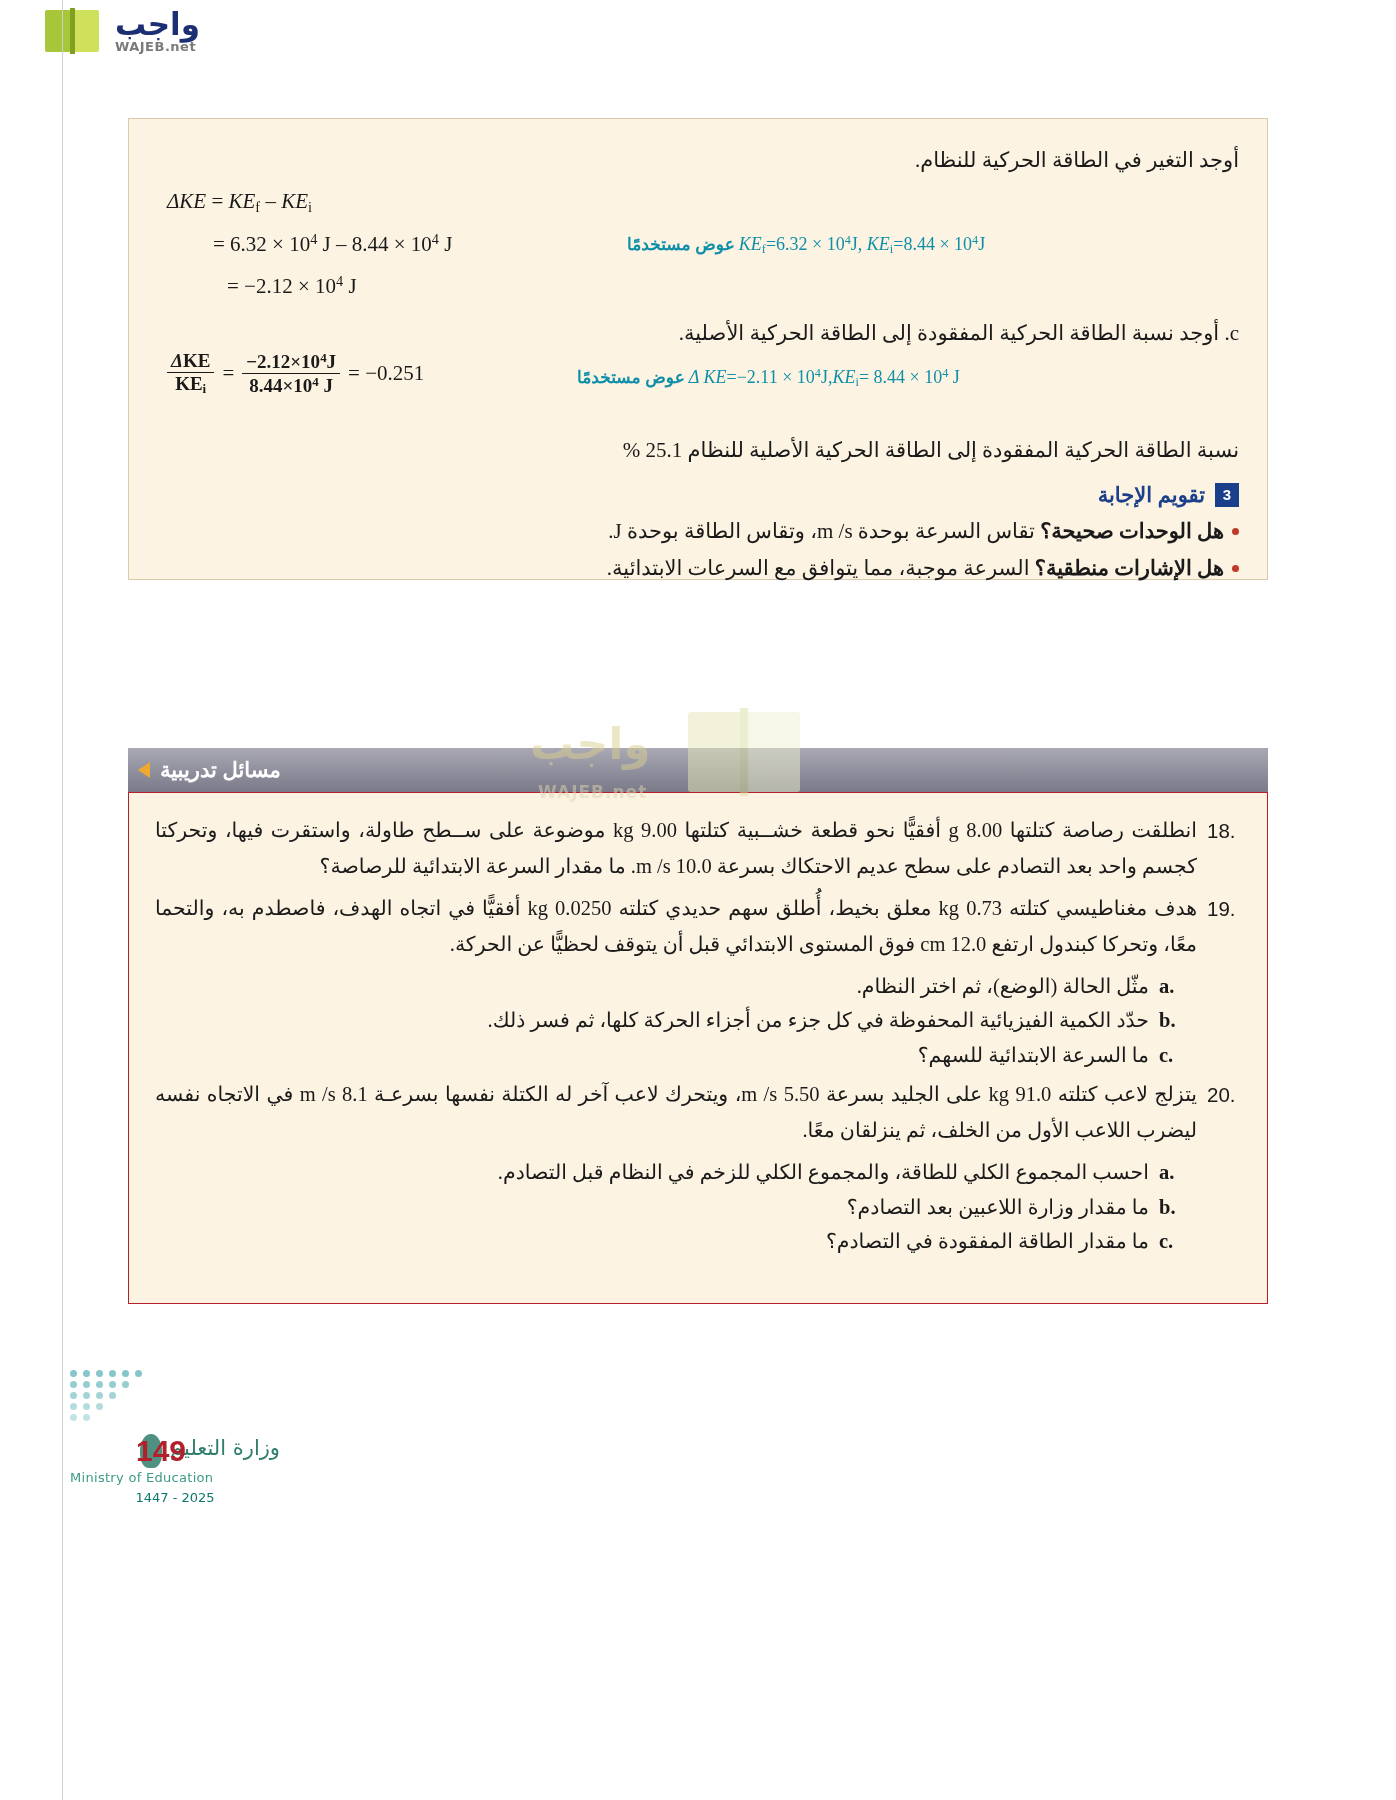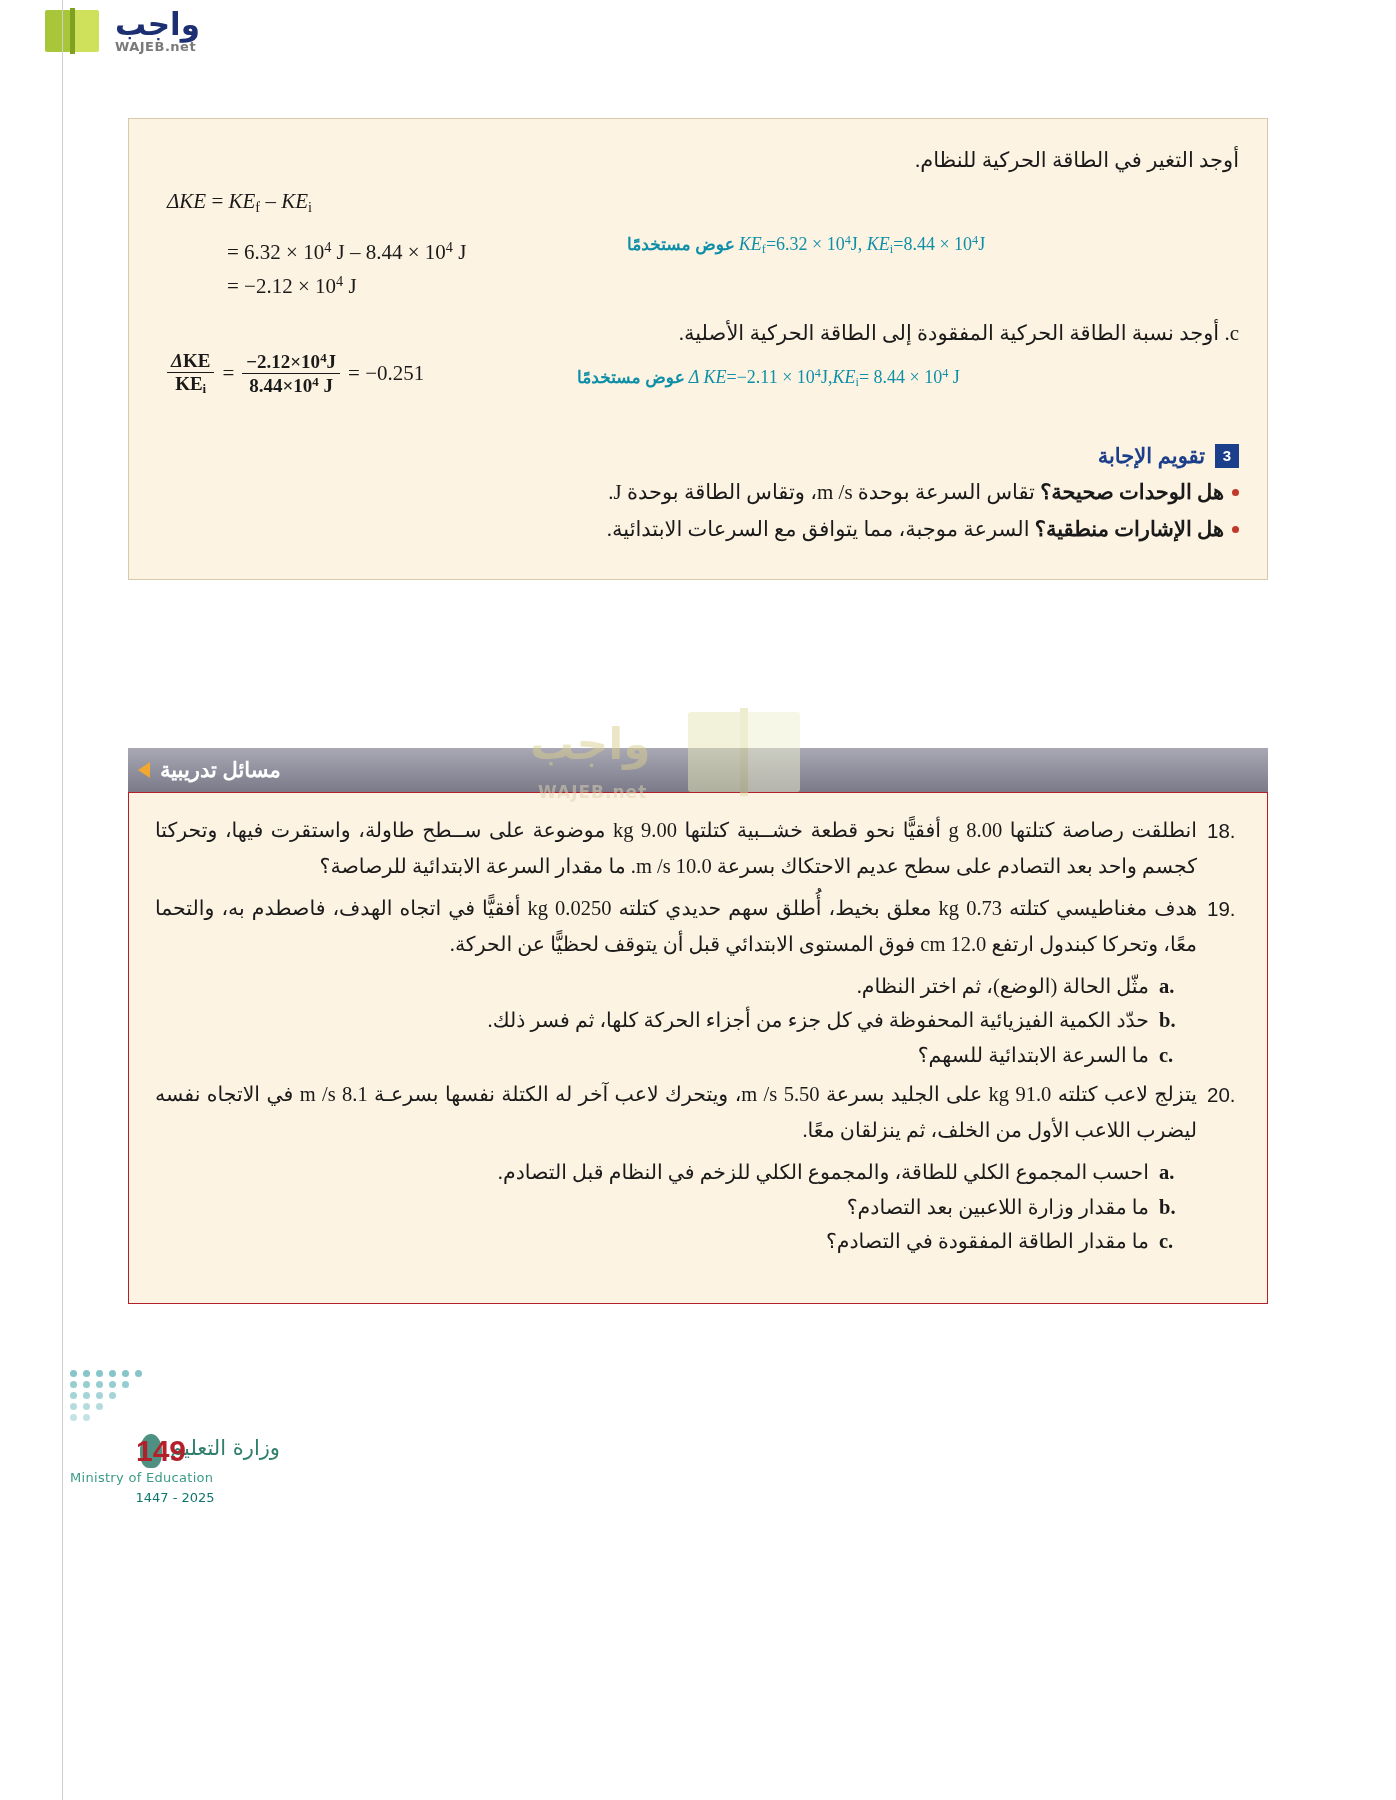--- a/index.html
+++ b/index.html
@@ -99,21 +99,21 @@
     text-align: left;
     font-family: "Liberation Serif", serif;
     font-size: 21px;
   }
   .math i { font-style: italic; }
   sub { font-size: 0.68em; vertical-align: -0.25em; }
   sup { font-size: 0.68em; vertical-align: 0.5em; }
 
   .eq-block { position: relative; height: 126px; margin-top: 10px; }
   .eq-l1 { position: absolute; left: 10px; top: 0; }
-  .eq-l2 { position: absolute; left: 70px; top: 42px; margin-top: 8px; }
+  .eq-l2 { position: absolute; left: 56px; top: 42px; }
   .eq-l3 { position: absolute; left: 70px; top: 84px; }
 
   .hint {
     color: #0e8fa8;
     direction: ltr;
     font-size: 18px;
     white-space: nowrap;
   }
   .hint-label {
     color: #0e8fa8;
@@ -450,20 +450,21 @@
         <span class="den">8.44×10<sup>4</sup> J</span>
       </span>
       <span>= −0.251</span>
     </div>
     <div class="hint-row2" style="top:16px;text-align:right;">
       <span class="hint"><i>Δ KE</i>=−2.11 × 10<sup>4</sup>J,<i>KE</i><sub>i</sub>= 8.44 × 10<sup>4</sup> J</span>
       <span class="hint-label">عوض مستخدمًا</span>
     </div>
   </div>
 
+  <div class="answer-line">نسبة الطاقة الحركية المفقودة إلى الطاقة الحركية الأصلية للنظام 25.1 %</div>
 
   <div class="step-head">
     <span class="step-num">3</span>
     <span class="step-title">تقويم الإجابة</span>
   </div>
 
   <div class="bullet-row">
     <span class="bullet-dot"></span>
     <span>
       <span class="bold-q">هل الوحدات صحيحة؟</span><span> تقاس السرعة بوحدة m /s، وتقاس الطاقة بوحدة J.</span>

